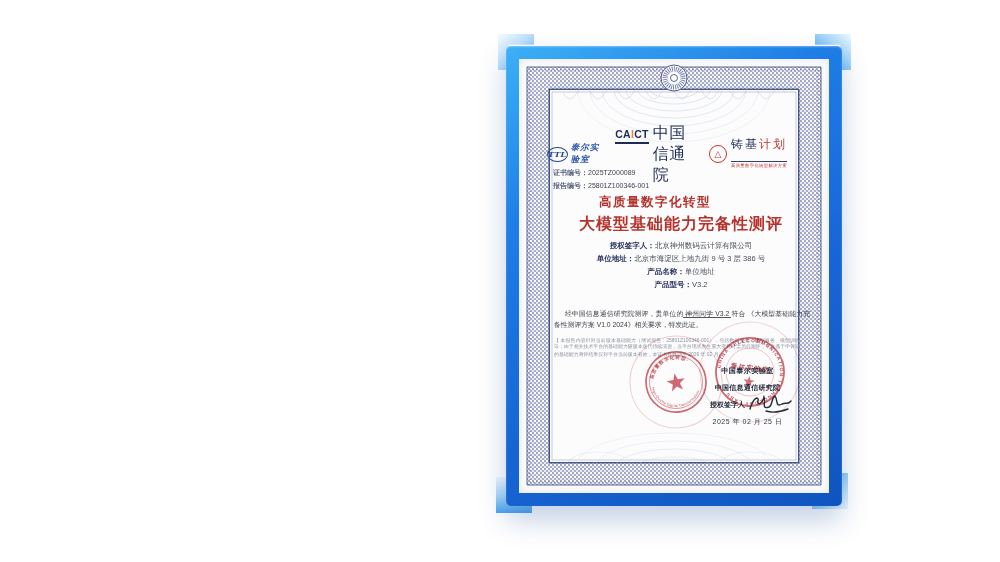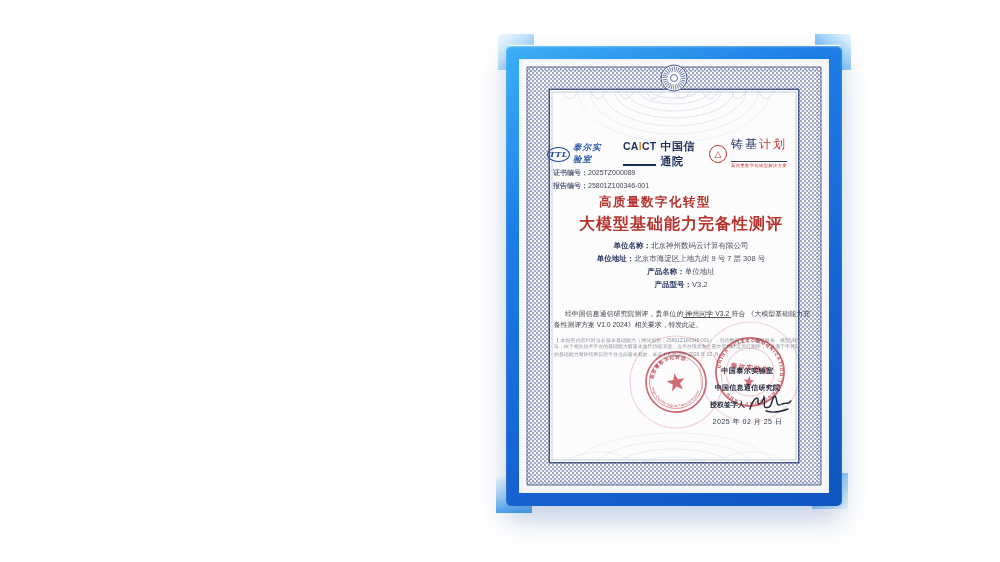--- a/index.html
+++ b/index.html
@@ -25,23 +25,23 @@
   .paper svg.border-art{position:absolute;left:0;top:0;width:100%;height:100%;}
 
   
   .abs{position:absolute;}
   .logo-row{left:547px;top:141px;width:262px;height:26px;display:flex;align-items:center;}
   .ttl-logo{display:flex;align-items:center;}
   .ttl-ellipse{display:inline-flex;align-items:center;justify-content:center;width:28px;height:13px;
     border:1.6px solid #24498f;border-radius:50%;color:#24498f;font:italic 800 8px "DejaVu Serif",serif;letter-spacing:.5px;}
   .ttl-script{margin-left:3px;color:#2b55a8;font:italic 700 8.5px "DejaVu Serif",serif;letter-spacing:1px;}
   .caict-logo{margin-left:14px;display:flex;align-items:baseline;}
-  .caict-abbr{font-weight:900;font-size:10.5px;color:#1c2c58;border-bottom:2px solid #1c2c58;padding-bottom:12px;letter-spacing:.3px;}
+  .caict-abbr{font-weight:900;font-size:10.5px;color:#1c2c58;border-bottom:2px solid #1c2c58;padding-bottom:2px;letter-spacing:.3px;}
   .caict-abbr .i{color:#e8862a;}
-  .caict-name{margin-left:4px;font-weight:700;font-size:11px;color:#1c2c58;letter-spacing:.5px;}
+  .caict-name{margin-left:4px;font-weight:400;font-size:16px;color:#1c2c58;letter-spacing:.5px;}
   .zhuji-logo{margin-left:13px;display:flex;align-items:center;}
   .zhuji-emblem{width:16px;height:16px;border:1.4px solid #c3342e;border-radius:50%;display:flex;align-items:center;justify-content:center;
     color:#c3342e;font-size:9px;font-weight:800;line-height:1;}
   .zhuji-text{margin-left:4px;display:flex;flex-direction:column;align-items:flex-start;}
   .zhuji-row1{font-weight:400;font-size:12px;letter-spacing:2px;border-bottom:1.2px solid #34406b;padding-bottom:8px;}
   .zhuji-dark{color:#22315e;} .zhuji-red{color:#c3342e;}
   .zhuji-sub{margin-top:1px;font-size:6px;transform:scale(.72);transform-origin:left top;color:#c3342e;letter-spacing:.5px;white-space:nowrap;}
 
   .numbers{left:553px;top:166px;font-size:7px;color:#3f4450;line-height:13px;}
   .numbers .lbl{color:#5a6480;font-weight:700;}
@@ -152,22 +152,22 @@
 
   <div class="abs numbers">
     <div><span class="lbl">证书编号：</span><span>2025TZ000089</span></div>
     <div><span class="lbl">报告编号：</span><span>25801Z100346-001</span></div>
   </div>
 
   <div class="abs title1">高质量数字化转型</div>
   <div class="abs title2">大模型基础能力完备性测评</div>
 
   <div class="abs fields">
-    <div><span class="lbl">单位名称：</span><span class="val">北京神州数码云计算有限公司</span></div>
-    <div><span class="lbl">单位地址：</span><span class="val">北京市海淀区上地九街 9 号 7 层 308 号</span></div>
+    <div><span class="lbl">授权签字人：</span><span class="val">北京神州数码云计算有限公司</span></div>
+    <div><span class="lbl">单位地址：</span><span class="val">北京市海淀区上地九街 9 号 3 层 386 号</span></div>
     <div><span class="lbl">产品名称：</span><span class="val">单位地址</span></div>
     <div><span class="lbl">产品型号：</span><span class="val">V3.2</span></div>
   </div>
 
   <div class="abs body-par">
     <span>经中国信息通信研究院测评，贵单位的</span><span class="product">神州问学 V3.2</span><span>符合 《大模型基础能力完备性测评方案 V1.0 2024》相关要求，特发此证。</span>
   </div>
 
   <div class="abs footnote">【 本报告内容针对当前版本基础能力（测试报告：25801Z100346-001），包括数据安全、模型服务、模型训练等；由于相关技术平台的基础能力随版本迭代持续演进，当平台现状发生重大变化时需另行测评，下文基于申评期的基础能力测评结果仅对平台当前版本有效，本证书有效期至 2026 年 02 月。</div>
 

